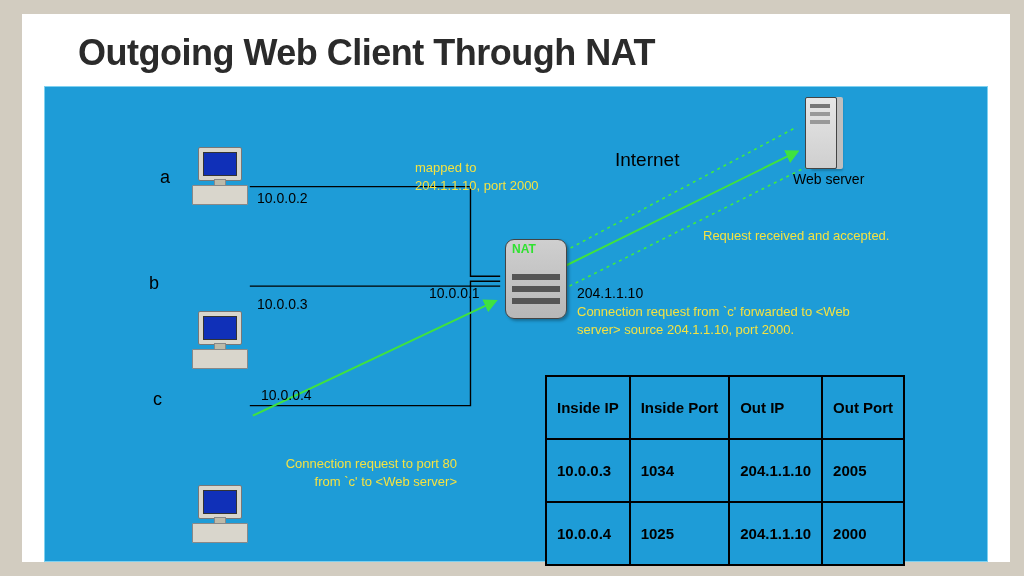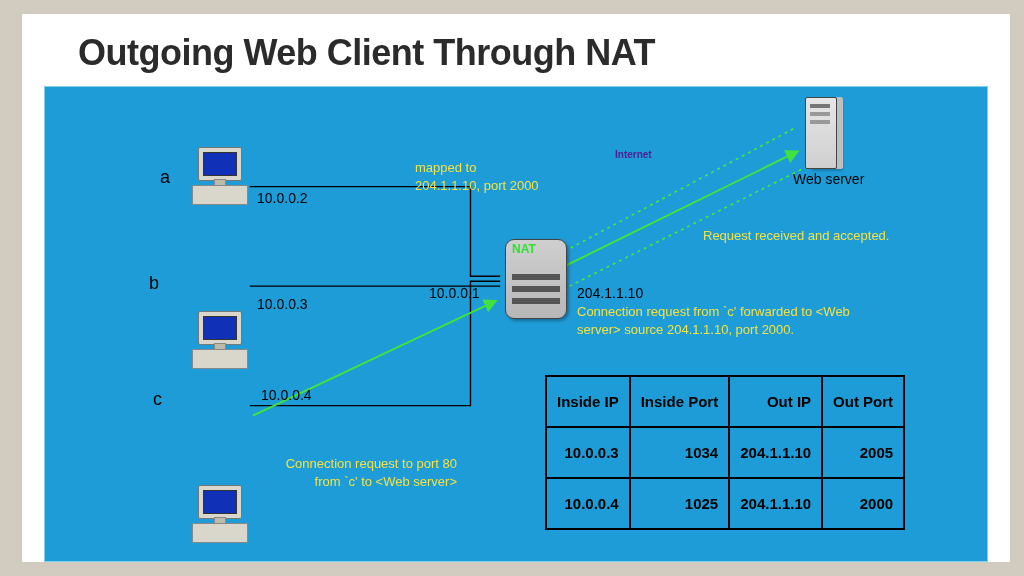--- a/index.html
+++ b/index.html
@@ -2,37 +2,37 @@
 <html><head>
 <meta charset="utf-8">
 <style>
   html,body{margin:0;padding:0;width:1024px;height:576px;background:#d2ccc0;font-family:Arial,Helvetica,sans-serif;overflow:hidden}
   .slide{position:absolute;left:14px;top:14px;right:14px;bottom:14px;background:#fff;margin-left:8px;}
   .title{position:absolute;left:56px;top:18px;font-size:36px;font-weight:800;font-family:"Arial Black",Arial,sans-serif;color:#2b2b2b;letter-spacing:-0.5px}
   .canvas{position:absolute;left:22px;right:22px;top:72px;bottom:0;background:#1e9cd7;border:1px solid #7fd1f0}
   .abs{position:absolute}
   .lbl{font-size:14px;color:#000}
   .yellow{color:#f4e242;font-size:13px;line-height:1.4}
-  .greenlbl{color:#4c1d95;font-size:10px;font-weight:bold}
+  .greenlbl{color:#000000;font-size:19px;font-weight:normal}
   
   .pc{width:58px;height:58px;position:relative}
   .monitor{position:absolute;left:8px;top:0;width:42px;height:32px;background:#d9d6cc;border:1px solid #777;border-radius:2px}
   .screen{position:absolute;left:4px;top:4px;right:4px;bottom:4px;background:#1030b8;border:1px solid #333}
   .stand{position:absolute;left:24px;top:32px;width:10px;height:6px;background:#bdbaa9;border:1px solid #888}
   .basebox{position:absolute;left:2px;top:38px;width:54px;height:18px;background:#d9d6cc;border:1px solid #888;border-radius:1px}
   
   .natbox{width:60px;height:78px;background:linear-gradient(#cfcfcf,#b7b7b7);border:1px solid #444;border-radius:9px;box-shadow:2px 2px 3px rgba(0,0,0,.3)}
   .natbox .slot{position:absolute;left:6px;width:48px;height:6px;background:#555;margin-top:6px}
   .natlabel{position:absolute;left:6px;top:2px;color:#2fe22f;font-size:12px;font-weight:bold}
   
   .server{width:30px;height:70px;background:linear-gradient(#e6e6e6,#cfcfcf);border:1px solid #444;border-radius:2px;box-shadow:6px 0 0 #bfbfbf,6px 2px 2px rgba(0,0,0,.2)}
   .server:after{content:"";position:absolute;left:4px;top:6px;width:20px;height:4px;background:#777;box-shadow:0 8px 0 #999, 0 16px 0 #999}
   
   table.nat{border-collapse:collapse;background:#1e9cd7}
-  table.nat th,table.nat td{border:2px solid #000;padding:16px 10px;font-size:15px;font-weight:bold;text-align:right;color:#000}
+  table.nat th,table.nat td{border:2px solid #000;padding:22px 10px;font-size:15px;font-weight:bold;text-align:left;color:#000}
   
   svg.net{position:absolute;left:0;top:0;width:100%;height:100%;pointer-events:none}
 </style>
 </head>
 <body>
 
 <div class="slide">
   <div class="title">Outgoing Web Client Through NAT</div>
 
   <div class="canvas">

